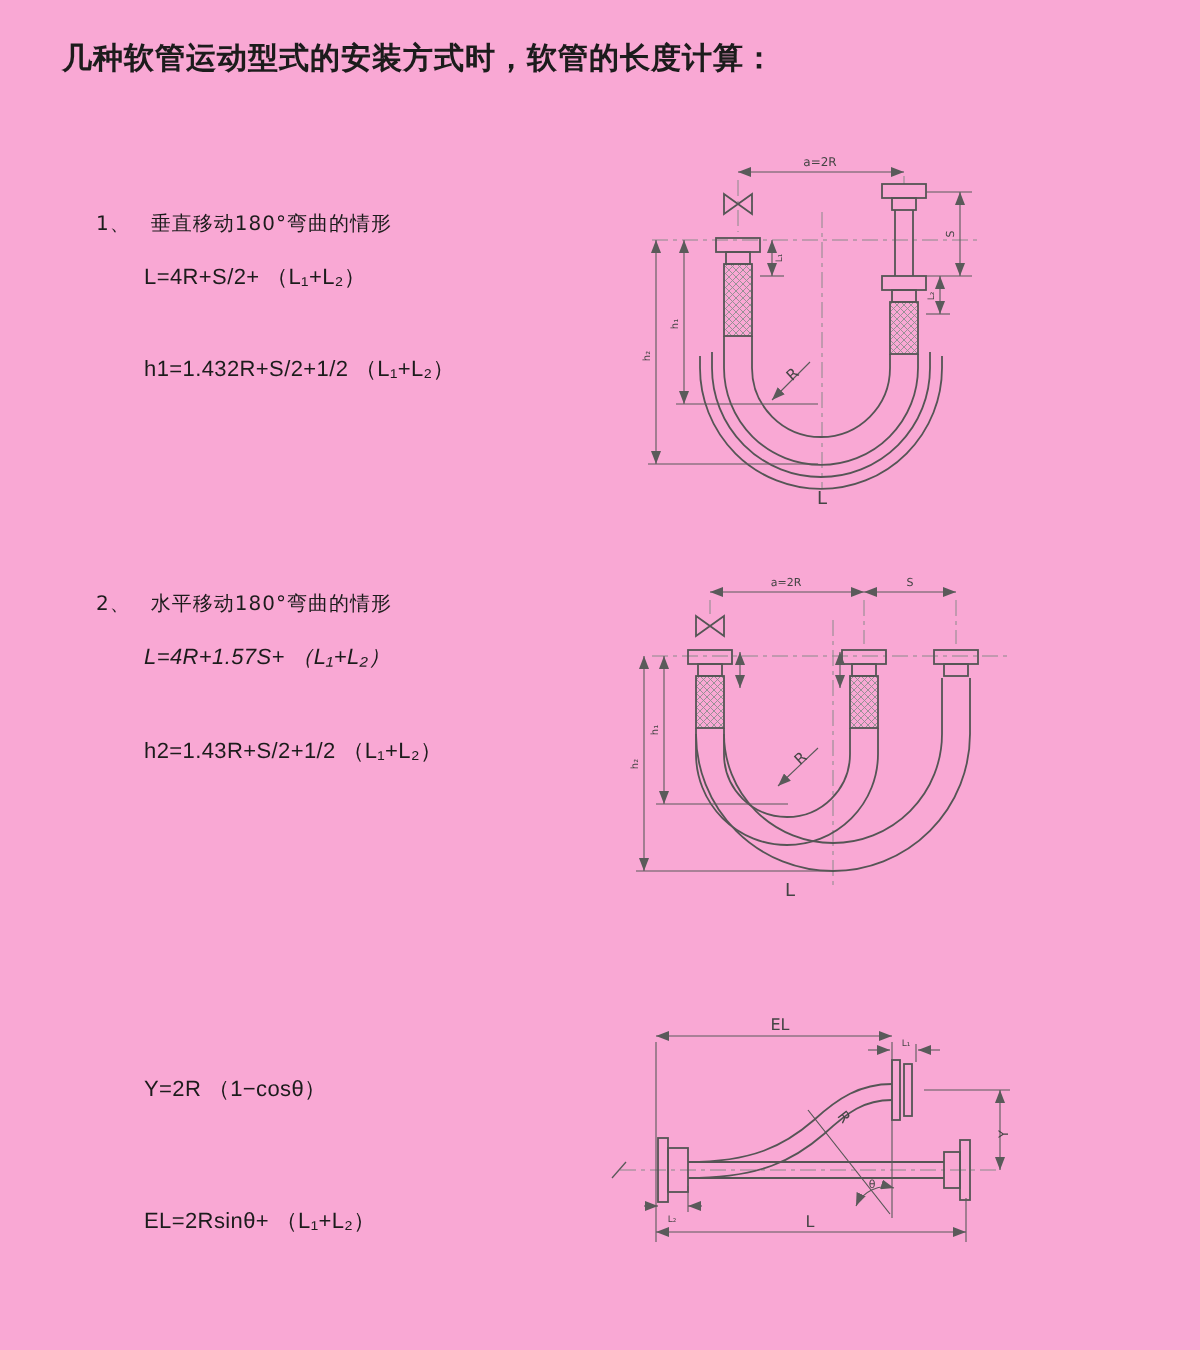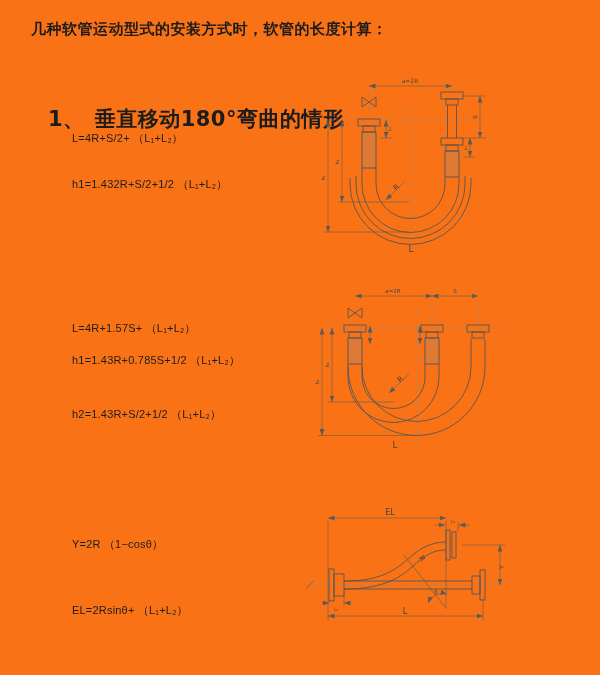--- a/index.html
+++ b/index.html
@@ -1,19 +1,19 @@
 <!DOCTYPE html>
 <html><head>
 <meta charset="utf-8">
 <style>
   html,body{margin:0;padding:0;background:#ffffff;}
-  #page{position:relative;width:600px;height:675px;background:#f97316;overflow:hidden;
+  #page{position:relative;width:600px;height:675px;background:#f9a8d4;overflow:hidden;
         font-family:"DejaVu Sans",sans-serif;color:#1c1c1c;}
   .title{position:absolute;left:31px;top:20px;font-size:15px;font-weight:bold;letter-spacing:0.5px;}
-  .sec-head{position:absolute;font-size:21px;font-weight:bold;letter-spacing:0.5px;white-space:nowrap;}
+  .sec-head{position:absolute;font-size:10px;font-weight:normal;letter-spacing:0.5px;white-space:nowrap;}
   .sec-head .num{margin-right:10px;}
   .formula{position:absolute;font-size:11px;font-family:"Liberation Sans","DejaVu Sans",sans-serif;
            letter-spacing:0.2px;white-space:nowrap;}
   .diagram{position:absolute;}
   svg text{font-family:"DejaVu Sans",sans-serif;}
 </style>
 </head>
 <body>
 
 <div id="page">
@@ -89,23 +89,25 @@
         <text transform="translate(155,76) rotate(-90)" font-size="4.5">L₂</text>
         <text transform="translate(79,57) rotate(-90)" font-size="4.5">L₁</text>
         <text transform="translate(27,90) rotate(-90)" font-size="5">h₁</text>
         <text transform="translate(13,106) rotate(-90)" font-size="5">h₂</text>
         <text transform="translate(86,117) rotate(-42)" font-size="7.5">R</text>
         <text x="99" y="180" font-size="9">L</text>
       </g>
     </svg>
   </div>
 
-  <div class="formula" style="left:72px;top:321px;">L=4R+1.57S+ （L₁+L₂）</div>
-  <div class="formula" style="left:72px;top:353px;">h1=1.43R+0.785S+1/2 （L₁+L₂）</div>
-  <div class="formula" style="left:72px;top:407px;">h2=1.43R+S/2+1/2 （L₁+L₂）</div>
+  <div class="sec-head" style="left:48px;top:295px;">
+    <span class="num">2、</span><span>水平移动180°弯曲的情形</span>
+  </div>
+  <div class="formula" style="left:72px;top:321px;font-style:italic;">L=4R+1.57S+ （L₁+L₂）</div>
+  <div class="formula" style="left:72px;top:368px;">h2=1.43R+S/2+1/2 （L₁+L₂）</div>
 
   <div class="diagram" style="left:308px;top:282px;">
     <svg width="228" height="172" viewBox="0 0 228 172">
       <defs>
         <marker id="ar2" markerUnits="userSpaceOnUse" markerWidth="7" markerHeight="5" refX="6.5" refY="2.5" orient="auto-start-reverse">
           <path d="M0,0 L6.5,2.5 L0,5 Z" fill="#5a5a5a"></path>
         </marker>
         <pattern id="br2" width="3.5" height="3.5" patternUnits="userSpaceOnUse">
           <path d="M0,3.5 L3.5,0 M0,0 L3.5,3.5" stroke="#8f8f8f" stroke-width="0.45" fill="none"></path>
         </pattern>

